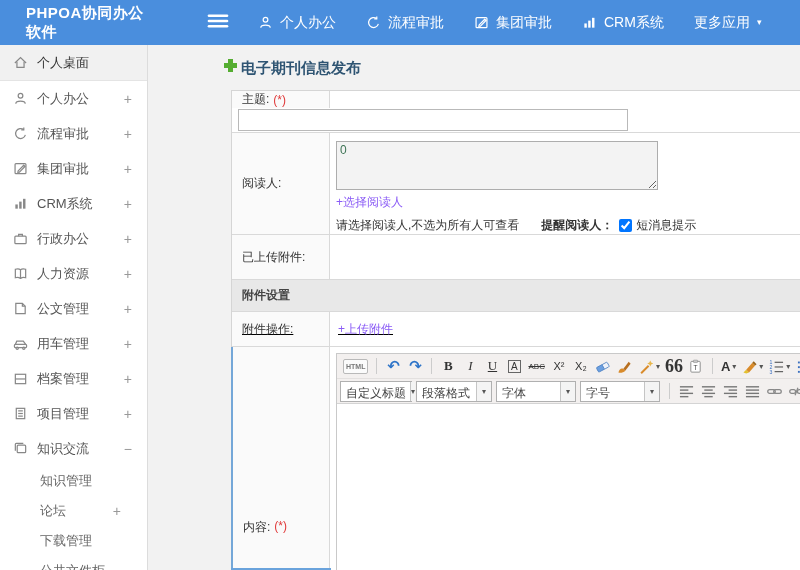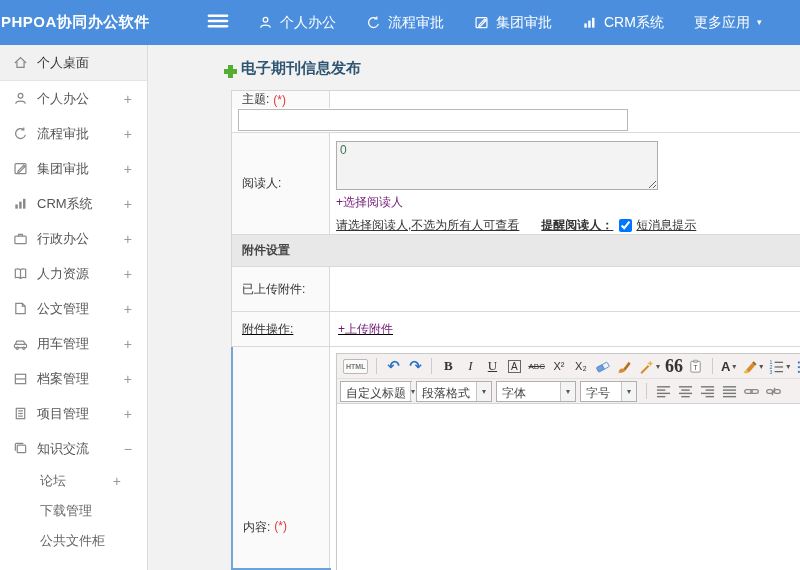--- a/index.html
+++ b/index.html
@@ -1,64 +1,64 @@
 <!DOCTYPE html>
 <html><head>
 <meta charset="utf-8">
 <style>
   * { margin:0; padding:0; box-sizing:border-box; }
   html,body { width:800px; height:570px; overflow:hidden;
     font-family:"Liberation Sans","DejaVu Sans",sans-serif; background:#fff; }
 
   
   .header { height:45px; background:#4a8edd; display:flex; align-items:center; color:#fff; }
-  .logo { width:150px; padding-left:1px; font-size:15px; font-weight:bold; letter-spacing:.5px; }
+  .logo { width:150px; padding-left:26px; font-size:15px; font-weight:bold; letter-spacing:.5px; }
   .burger { margin-left:56px; width:24px; height:24px; display:flex; align-items:center; justify-content:center; cursor:pointer; }
   .burger svg { width:20px; height:20px; }
   .hnav { display:flex; align-items:center; margin-left:28px; gap:30px; }
   .nav-item { display:flex; align-items:center; gap:7px; font-size:14px; cursor:pointer; white-space:nowrap; }
   .nav-item .ico { width:15px; height:15px; display:inline-block; }
   .caret { font-size:9px; line-height:1; }
 
   
   .body-row { display:flex; height:525px; }
   .sidebar { width:148px; background:#fff; border-right:1px solid #dcdcdc; flex:none; }
   .side-item { display:flex; align-items:center; height:35px; font-size:13px; color:#555; cursor:pointer; }
   .side-item.active { height:36px; background:#f1f1f1; border-bottom:1px solid #e4e4e4; color:#333; }
   .side-item .ico { width:15px; height:15px; margin-left:13px; color:#888; flex:none; }
   .side-item .lbl { margin-left:9px; white-space:nowrap; }
   .side-item .expand { margin-left:auto; margin-right:15px; color:#999; font-size:14px; }
   .side-item.sub { height:30px; color:#666; }
   .side-item.sub .lbl { margin-left:40px; }
   .side-item.sub .expand { margin-right:26px; }
 
   .content { flex:1; position:relative; background:#f2f2f2; overflow:hidden; }
-  .title-bar { padding:14px 13px 0 76px; display:flex; align-items:flex-end;font-family:Liberation Mono, monospace; }
+  .title-bar { padding:14px 13px 0 76px; display:flex; align-items:flex-start;font-family:Liberation Mono, monospace; }
   .plus-ico { width:13px; height:13px; position:relative; margin-right:4px; flex:none; }
   .plus-ico::before { content:""; position:absolute; left:0; top:4px; width:13px; height:5px; background:#55ad31; }
   .plus-ico::after  { content:""; position:absolute; left:4px; top:0; width:5px; height:13px; background:#55ad31; }
   .page-title { font-size:15px; font-weight:bold; color:#2f5573; }
 
   
   .form-table { margin:12px 0 0 83px; width:570px; border:1px solid #d5d5d5; border-right:none; background:#fff; }
   .frow { display:flex; border-bottom:1px solid #d9d9d9; }
   .frow:last-child { border-bottom:none; }
   .fcell.label { width:98px; flex:none; background:#fafafa; border-right:1px solid #d9d9d9;
     font-size:12px; color:#333; display:flex; align-items:center; padding-left:10px; }
   .fcell.value { flex:1; background:#fff; display:flex; flex-direction:column; justify-content:center; }
   .req { color:#e03a3a; margin-left:4px; font-size:12px; }
   .row-subject { height:42px;flex-direction:column; }
   .row-subject input { width:390px; height:22px; margin-left:6px; border:1px solid #b9b9b9; font-size:12px; padding:0 4px; }
   .row-readers { height:102px; }
   .row-readers .fcell.value { justify-content:flex-start; padding:8px 0 0 6px; }
   .row-readers textarea { width:322px; height:50px; background:#f3f3f3; border:1px solid #adadad;
     font-size:12px; color:#3c7354; padding:1px 3px; resize:both; font-family:inherit; }
-  .link { color:#701a75; font-size:12px; text-decoration:none; cursor:pointer; }
+  .link { color:#8b5cf6; font-size:12px; text-decoration:none; cursor:pointer; }
   .sel-link { margin-top:4px; display:inline-block; }
-  .hint-line { margin-top:6px; font-size:12px; color:#333; display:flex; align-items:center; white-space:nowrap;text-decoration:underline; }
+  .hint-line { margin-top:6px; font-size:12px; color:#333; display:flex; align-items:center; white-space:nowrap; }
   .hint-line .bold { font-weight:bold; margin-left:22px; }
   .hint-line input[type=checkbox] { margin:0 4px 0 6px; width:13px; height:13px; }
   .row-section { height:32px; background:#e8e8e8; display:flex; align-items:center;
     font-size:12px; font-weight:bold; color:#444; padding-left:10px; }
   .row-uploaded { height:45px; }
   .row-attach-op { height:35px;text-decoration:underline; }
   .row-attach-op .fcell.value { padding-left:8px; align-items:flex-start; }
   .row-content { height:320px; border-left:2px solid #74a7d8; margin-left:-1px; }
   .row-content .fcell.label { align-items:flex-start; padding-top:172px; width:97px; }
   .row-content .fcell.value { justify-content:flex-start; padding:6px; }
@@ -276,20 +276,23 @@
         <span class="ico"><svg viewBox="0 0 16 16" style="width: 100%; height: 100%;">
             <g stroke="currentColor" fill="none" stroke-width="1.3">
               <rect x="4.5" y="4.5" width="9" height="8" rx="1"></rect>
               <path d="M2.5 10.5 V3.5 A1 1 0 0 1 3.5 2.5 H11"></path>
             </g>
           </svg></span>
         <span class="lbl">知识交流</span>
         <span class="expand">−</span>
       </div>
       <div class="side-item sub">
+        <span class="lbl">知识管理</span>
+      </div>
+      <div class="side-item sub">
         <span class="lbl">论坛</span>
         <span class="expand">+</span>
       </div>
       <div class="side-item sub">
         <span class="lbl">下载管理</span>
       </div>
       <div class="side-item sub">
         <span class="lbl">公共文件柜</span>
       </div>
     </div>
@@ -321,28 +324,28 @@
           <a class="link sel-link">+选择阅读人</a>
           <div class="hint-line">
             <span>请选择阅读人,不选为所有人可查看</span>
             <span class="bold">提醒阅读人：</span>
             <input type="checkbox" checked="" style="">
             <span>短消息提示</span>
           </div>
         </div>
       </div>
 
-      <div class="frow row-section">附件设置</div>
-
       <div class="frow row-uploaded">
         <div class="fcell label">
           <span>已上传附件:</span>
         </div>
         <div class="fcell value"></div>
       </div>
+
+      <div class="frow row-section">附件设置</div>
 
       <div class="frow row-attach-op">
         <div class="fcell label">
           <span>附件操作:</span>
         </div>
         <div class="fcell value">
           <a class="link">+上传附件</a>
         </div>
       </div>
 
@@ -466,21 +469,21 @@
                   <span class="tsel-caret">▾</span>
                 </div>
                 <div class="tsel" style="width: 76px;">
                   <span class="tsel-label" style="flex: 1 1 0%;">段落格式</span>
                   <span class="tsel-caret">▾</span>
                 </div>
                 <div class="tsel" style="width: 80px;">
                   <span class="tsel-label" style="flex: 1 1 0%;">字体</span>
                   <span class="tsel-caret">▾</span>
                 </div>
-                <div class="tsel" style="width: 57px;">
+                <div class="tsel" style="width: 80px;">
                   <span class="tsel-label" style="flex: 1 1 0%;">字号</span>
                   <span class="tsel-caret">▾</span>
                 </div>
                 <div class="tsep"></div>
                 <span class="tbtn">
                   <span class="ico"><svg viewBox="0 0 16 16" style="width: 100%; height: 100%;">
                       <g stroke="#777" stroke-width="1.5">
                         <line x1="1" y1="3" x2="15" y2="3"></line>
                         <line x1="1" y1="6.5" x2="10" y2="6.5"></line>
                         <line x1="1" y1="10" x2="15" y2="10"></line>

